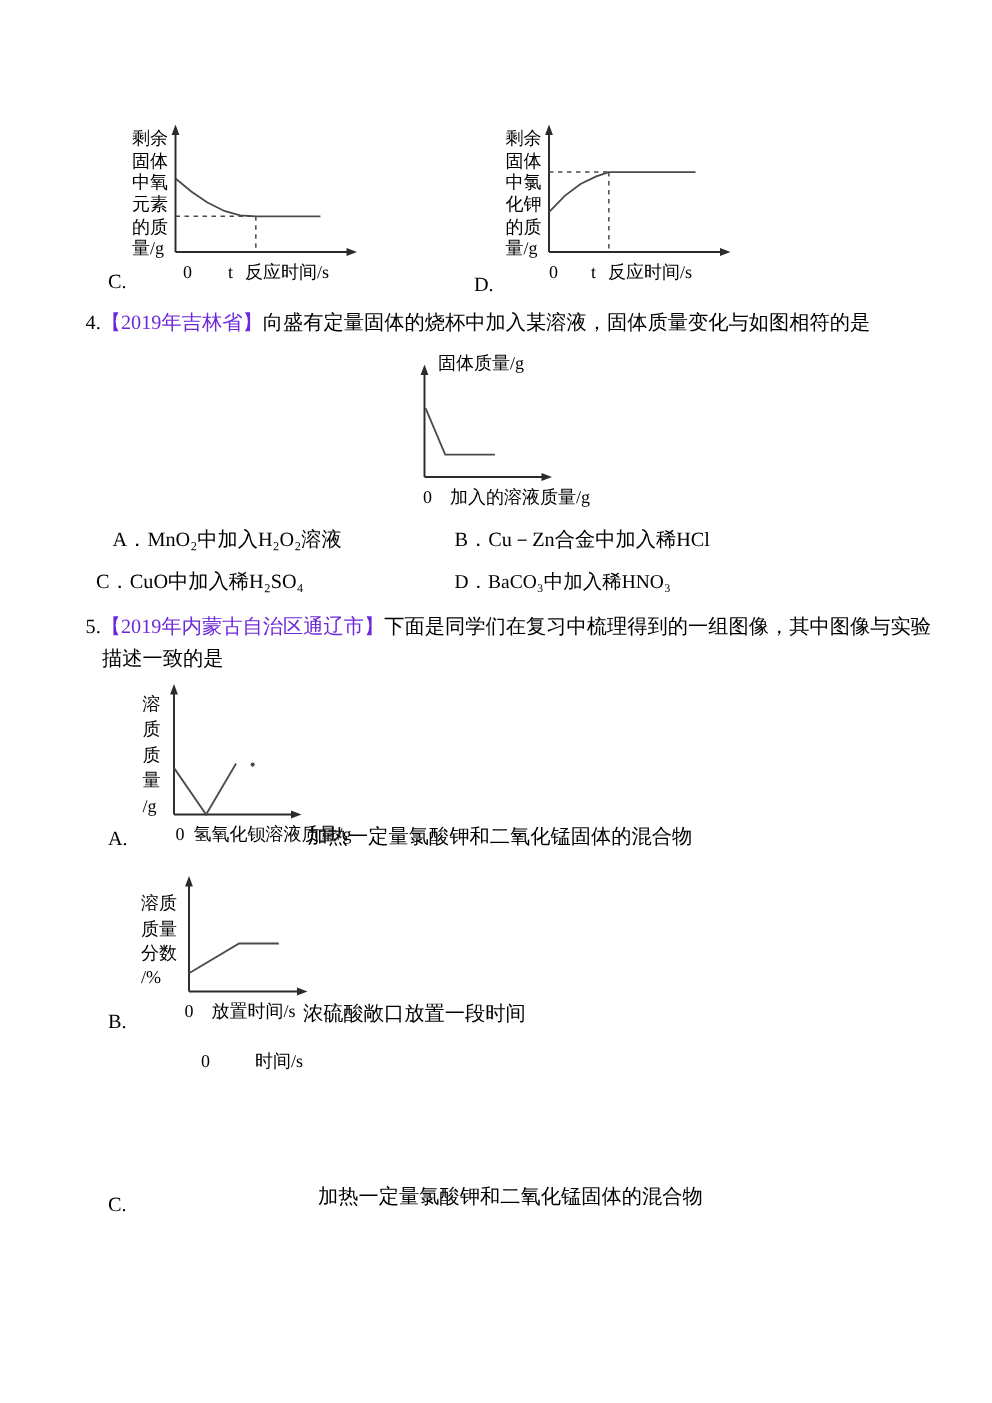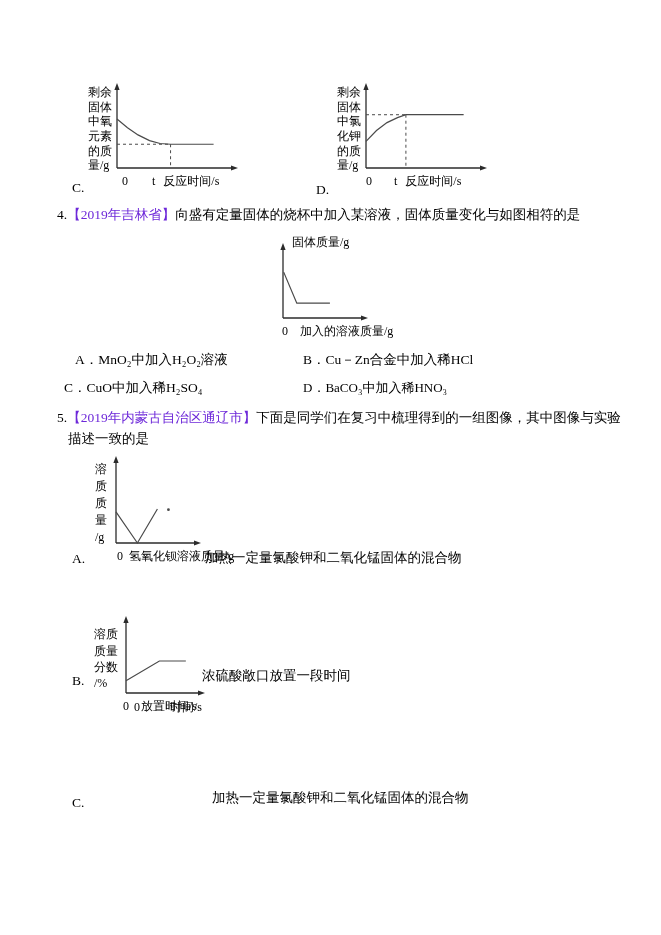--- a/index.html
+++ b/index.html
@@ -140,21 +140,21 @@
       </svg>
   </div>
   <div class="xrow" style="padding-left:16px;">
     <span class="zero" style="margin-left:6px">0</span>
     <span class="xlab" style="margin-left:6px">氢氧化钡溶液质量/g</span>
   </div>
 </div>
 <span class="abs opt-letter" style="left:72px;top:551px;">A.</span>
 <span class="caption" style="left:205px;top:549px;">加热一定量氯酸钾和二氧化锰固体的混合物</span>
 
-<div class="graph" style="left:94px;top:583px;margin-top:32px;">
+<div class="graph" style="left:94px;top:583px;">
   <div class="grow">
     <div class="ylab lh16" style="width:27px;padding-top:4px">溶质
 质量
 分数
 /%</div>
     <svg class="plot" width="86" height="84">
         <line x1="5" y1="78" x2="5" y2="6" class="ax"></line>
         <polygon points="2.4,8 7.6,8 5,1" class="ah"></polygon>
         <line x1="5" y1="78" x2="78" y2="78" class="ax"></line>
         <polygon points="77,75.4 77,80.6 84,78" class="ah"></polygon>

